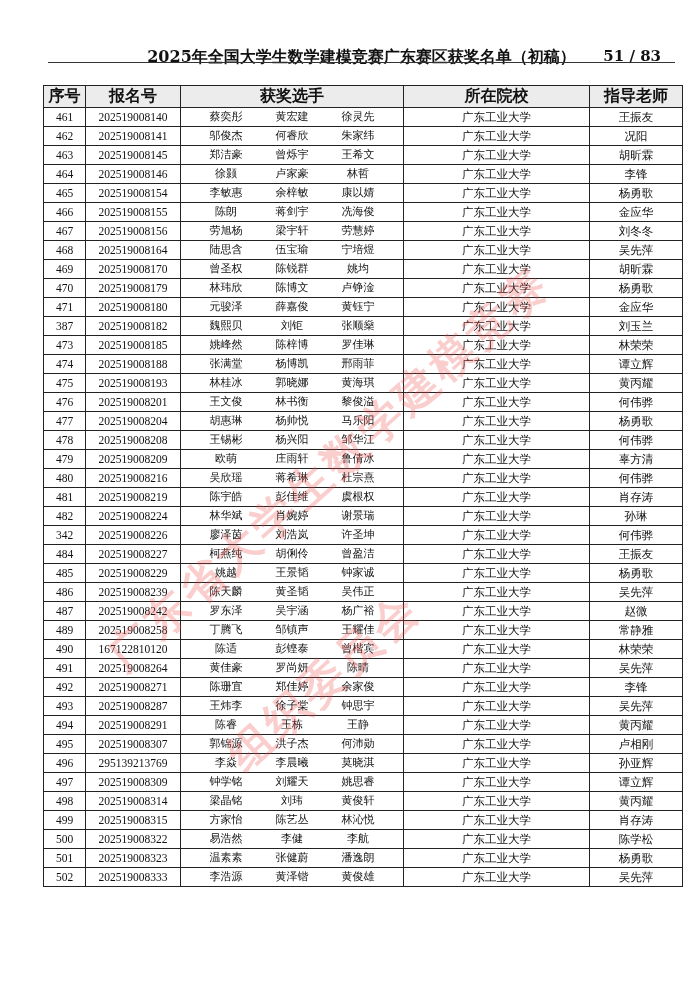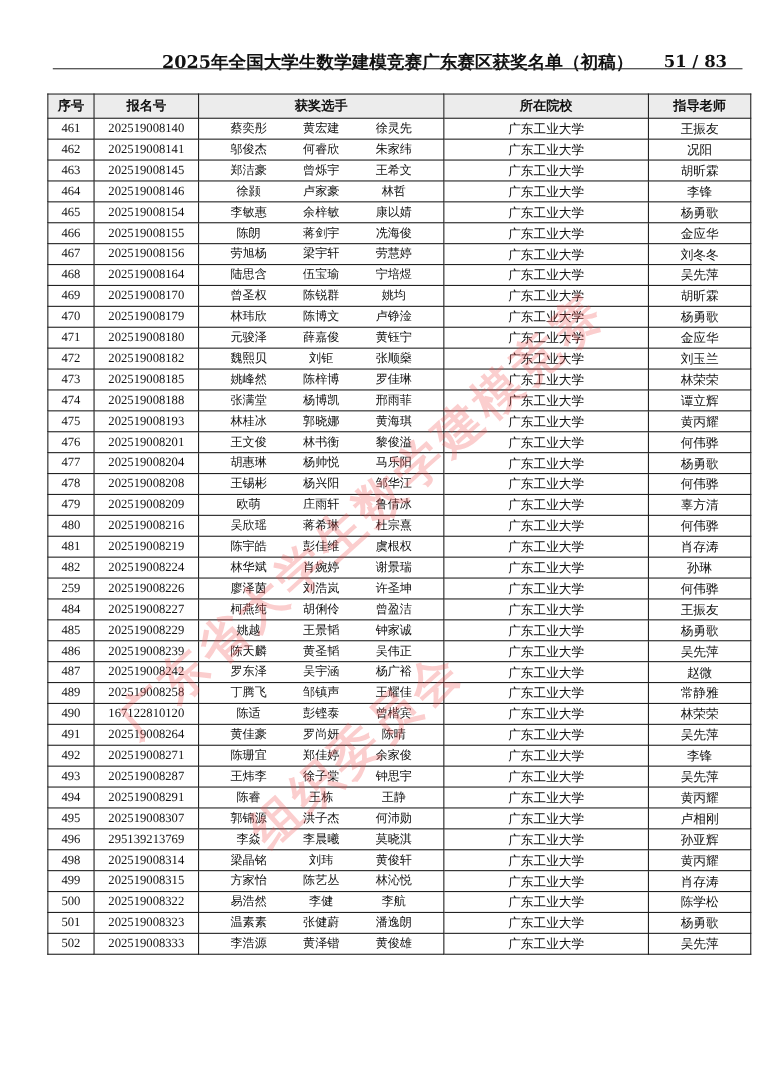--- a/index.html
+++ b/index.html
@@ -8,21 +8,21 @@
   .page-header { position: absolute; left: 48px; top: 47px; width: 627px; height: 18px; }
   .page-title { position: absolute; left: 0; right: 0; top: 0; text-align: center;
                 font-size: 16px; font-weight: bold; letter-spacing: 0; }
   .page-num { position: absolute; right: 14px; top: 0; font-size: 15px; font-weight: bold; }
   .header-rule { position: absolute; left: 48px; top: 62px; width: 627px; height: 1px; background: #333; }
 
   table.awards { position: absolute; left: 43px; top: 85px; border-collapse: collapse;
                  table-layout: fixed; width: 639px; }
   table.awards th, table.awards td { border: 1px solid #222; padding: 0; text-align: center;
                  white-space: nowrap; overflow: hidden; }
-  table.awards th { height: 21px; background: #ececec; font-size: 12px; font-weight: bold;
+  table.awards th { height: 21px; background: #ececec; font-size: 16px; font-weight: bold;
                     font-family: "DejaVu Sans", "Liberation Sans", sans-serif; }
   table.awards td { height: 18px; font-size: 11.5px; line-height: 18px; }
   td.num, td.reg { font-family: "Liberation Serif", "DejaVu Serif", serif; font-size: 12px; }
   td.school, td.advisor, .member { font-family: "DejaVu Sans", "Liberation Sans", sans-serif; font-size: 11px; }
   .members { display: flex; justify-content: space-around; padding: 0 12px; }
   .member { width: 33%; text-align: center; }
 
   .watermark { position: absolute; pointer-events: none; color: rgba(240, 80, 80, 0.28);
                font-family: "DejaVu Sans", "Liberation Sans", sans-serif; font-weight: bold;
                font-size: 44px; white-space: nowrap; transform-origin: left top; letter-spacing: 4px; }
@@ -193,21 +193,21 @@
           <div class="members">
             <span class="member">元骏泽</span>
             <span class="member">薛嘉俊</span>
             <span class="member">黄钰宁</span>
           </div>
         </td>
         <td class="school">广东工业大学</td>
         <td class="advisor">金应华</td>
       </tr>
       <tr>
-        <td class="num">472</td>
+        <td class="num">387</td>
         <td class="reg">202519008182</td>
         <td class="members-cell">
           <div class="members">
             <span class="member">魏熙贝</span>
             <span class="member">刘钜</span>
             <span class="member">张顺燊</span>
           </div>
         </td>
         <td class="school">广东工业大学</td>
         <td class="advisor">刘玉兰</td>
@@ -336,21 +336,21 @@
           <div class="members">
             <span class="member">林华斌</span>
             <span class="member">肖婉婷</span>
             <span class="member">谢景瑞</span>
           </div>
         </td>
         <td class="school">广东工业大学</td>
         <td class="advisor">孙琳</td>
       </tr>
       <tr>
-        <td class="num">259</td>
+        <td class="num">342</td>
         <td class="reg">202519008226</td>
         <td class="members-cell">
           <div class="members">
             <span class="member">廖泽茵</span>
             <span class="member">刘浩岚</span>
             <span class="member">许圣坤</span>
           </div>
         </td>
         <td class="school">广东工业大学</td>
         <td class="advisor">何伟骅</td>
@@ -503,20 +503,33 @@
         <td class="reg">295139213769</td>
         <td class="members-cell">
           <div class="members">
             <span class="member">李焱</span>
             <span class="member">李晨曦</span>
             <span class="member">莫晓淇</span>
           </div>
         </td>
         <td class="school">广东工业大学</td>
         <td class="advisor">孙亚辉</td>
+      </tr>
+      <tr>
+        <td class="num">497</td>
+        <td class="reg">202519008309</td>
+        <td class="members-cell">
+          <div class="members">
+            <span class="member">钟学铭</span>
+            <span class="member">刘耀天</span>
+            <span class="member">姚思睿</span>
+          </div>
+        </td>
+        <td class="school">广东工业大学</td>
+        <td class="advisor">谭立辉</td>
       </tr>
       <tr>
         <td class="num">498</td>
         <td class="reg">202519008314</td>
         <td class="members-cell">
           <div class="members">
             <span class="member">梁晶铭</span>
             <span class="member">刘玮</span>
             <span class="member">黄俊轩</span>
           </div>

